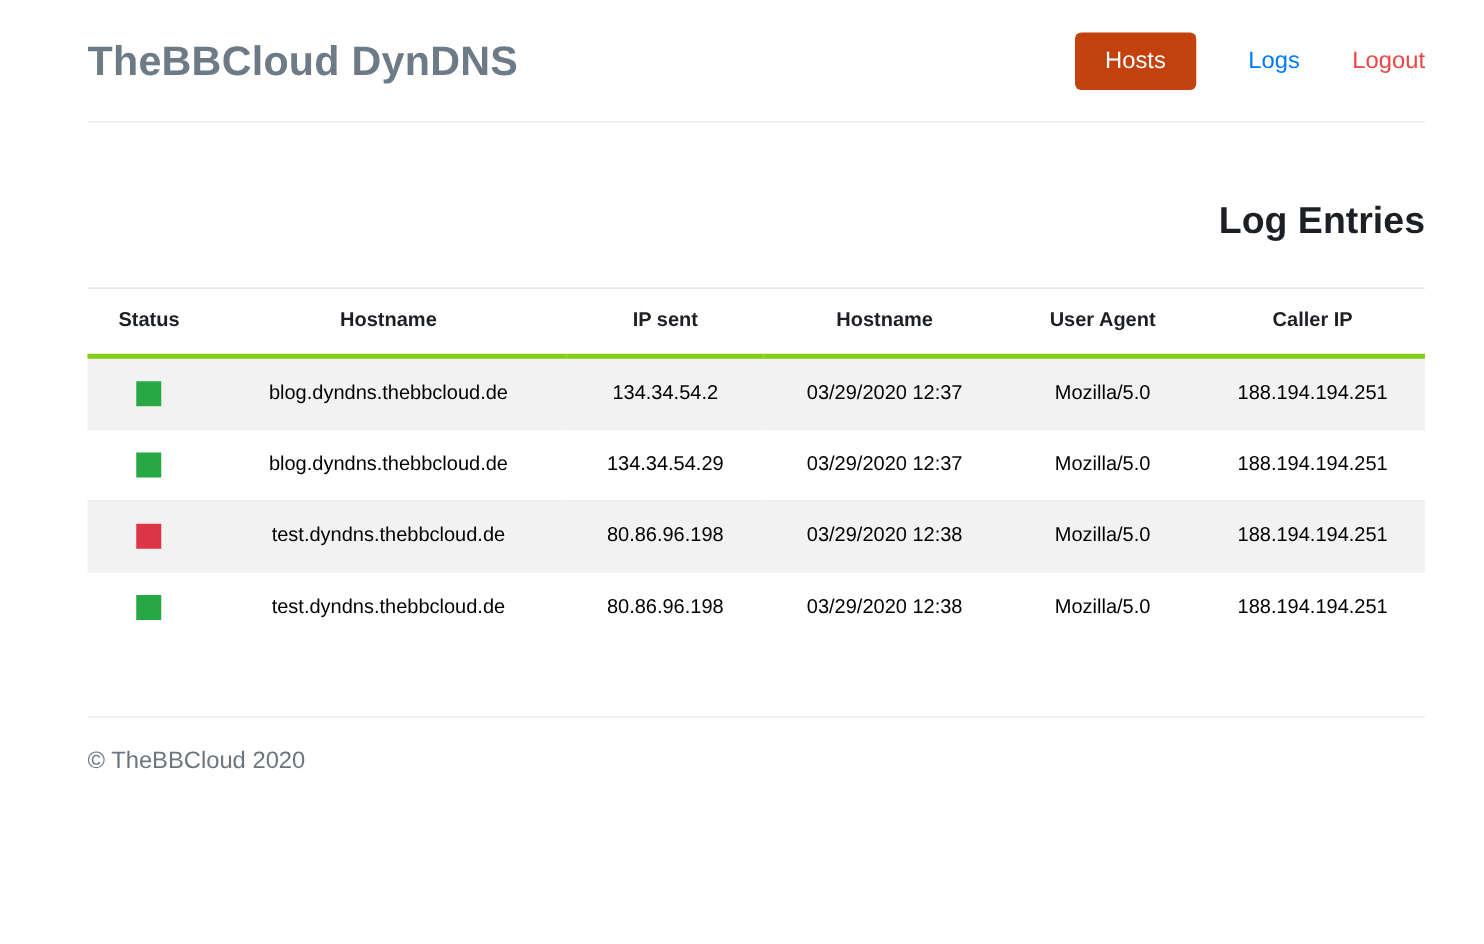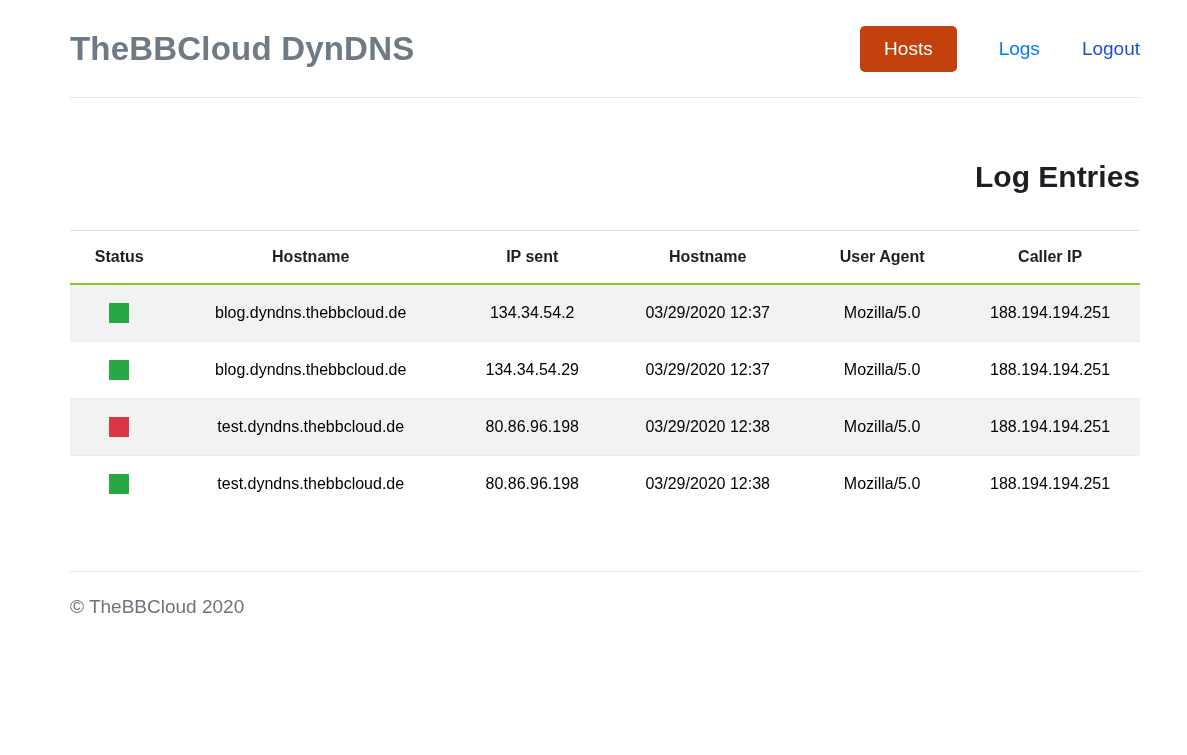--- a/index.html
+++ b/index.html
@@ -65,21 +65,21 @@
   }
   
   .log-table {
     width: 100%;
     margin-top: 31px;
     border-collapse: collapse;
     font-size: 16px;
   }
   .log-table thead th {
     border-top: 1px solid #dee2e6;
-    border-bottom: 2px solid #84cc16;
+    border-bottom: 4px solid #84cc16;
     padding: 17px 10px;
     font-weight: 700;
     text-align: center;
     color: #1c2025;
   }
   .log-table th:nth-child(1) { width: 9.2%;  }
   .log-table th:nth-child(2) { width: 26.6%; }
   .log-table th:nth-child(3) { width: 14.8%; }
   .log-table th:nth-child(4) { width: 18.0%; }
   .log-table th:nth-child(5) { width: 14.6%; }
@@ -114,21 +114,21 @@
 </head>
 <body>
 
 <div class="container">
 
   <header class="site-header">
     <h1 class="site-title">TheBBCloud DynDNS</h1>
     <nav class="main-nav" id="main-nav">
         <a class="nav-link active" href="#" style="background: #c2410c;">Hosts</a>
         <a class="nav-link" href="#" style="color: rgb(0, 123, 255);">Logs</a>
-        <a class="nav-link" href="#" style="color: #1d4ed8;">Logout</a>
+        <a class="nav-link" href="#" style="color: #ef4444;">Logout</a>
       </nav>
   </header>
 
   <main>
     <h2 class="section-heading">Log Entries</h2>
 
     <table class="log-table">
       <thead>
         <tr id="head-row">
             <th>Status</th>

